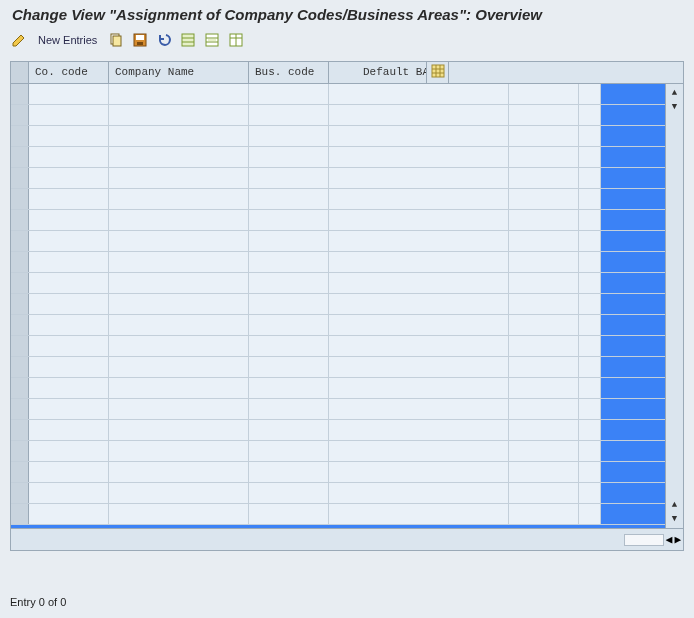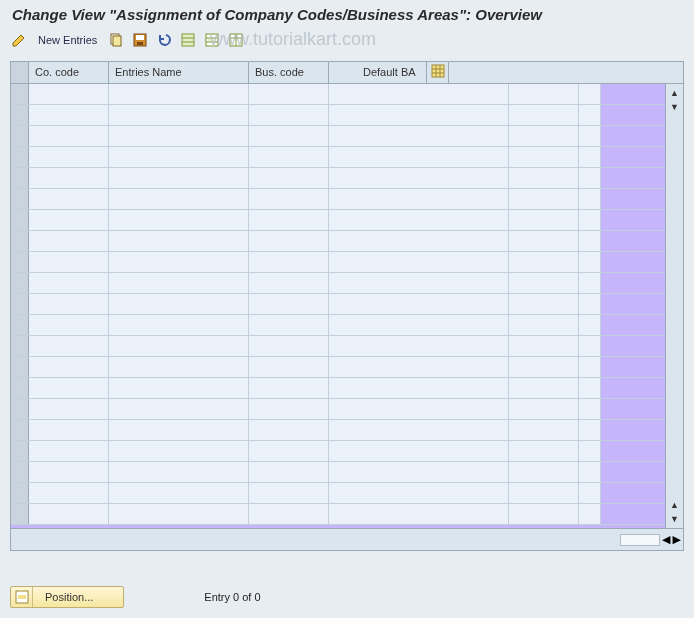--- a/index.html
+++ b/index.html
@@ -50,25 +50,26 @@
     left: 210px;
     top: 2px;
     font-size: 18px;
     color: rgba(180,190,200,0.8);
     pointer-events: none;
     font-family: "Segoe UI", Arial, sans-serif;
   }
   .table-area {
     margin: 4px 10px 0 10px;
     border: 1px solid #9aa9b7;
-    background: #c4b5fd;
+    background: #3b82f6;
     height: 490px;
     position: relative;
     display: flex;
     flex-direction: column;
+    font-family: Liberation Mono, monospace;
   }
   .table-header {
     display: flex;
     background: #dbe5ee;
     border-bottom: 1px solid #9aa9b7;
     height: 22px;
   }
   .th {
     border-right: 1px solid #9aa9b7;
     padding: 4px 6px;
@@ -230,28 +231,27 @@
         <path d="M2 6 H14 M2 10 H14" stroke="#7a9a30"></path>
         <rect x="4" y="7" width="8" height="2" fill="#e6f0c8"></rect>
       </svg>
   </span>
   <span class="tb-icon">
     <svg width="16" height="16" viewBox="0 0 16 16">
         <rect x="2" y="2" width="12" height="12" fill="#fff" stroke="#7a9a30"></rect>
         <path d="M2 6 H14 M8 2 V14" stroke="#7a9a30"></path>
       </svg>
   </span>
-  <div class="watermark">www.tutorialkart.com</div>
 </div>
 
 <div class="table-area">
   <div class="table-header">
     <div class="th th-sel"></div>
     <div class="th th-cocode">Co. code</div>
-    <div class="th th-coname">Entries Name</div>
+    <div class="th th-coname">Company Name</div>
     <div class="th th-bus">Bus. code</div>
     <div class="th th-def">Default BA</div>
     <div class="th th-config config-icon">
       <svg width="14" height="14" viewBox="0 0 14 14">
           <rect x="1" y="1" width="12" height="12" fill="#f2e08a" stroke="#a08a30"></rect>
           <path d="M5 1 V13 M9 1 V13 M1 5 H13 M1 9 H13" stroke="#a08a30"></path>
         </svg>
     </div>
     <div class="th th-vscroll"></div>
   </div>
@@ -458,23 +458,14 @@
 
   <div class="hscroll-area">
     <div class="spacer"></div>
     <div class="track"></div>
     <div class="arrow">◀</div>
     <div class="arrow">▶</div>
   </div>
 </div>
 
 <div class="footer">
-  <div class="position-btn">
-    <span class="icon-part">
-      <svg width="14" height="14" viewBox="0 0 14 14">
-          <rect x="1" y="1" width="12" height="12" fill="#fff" stroke="#a08a30"></rect>
-          <rect x="3" y="5" width="8" height="4" fill="#f2e08a"></rect>
-        </svg>
-    </span>
-    <span class="label-part">Position...</span>
-  </div>
   <div class="entry-text">Entry 0 of 0</div>
 </div>
 
 </body></html>

